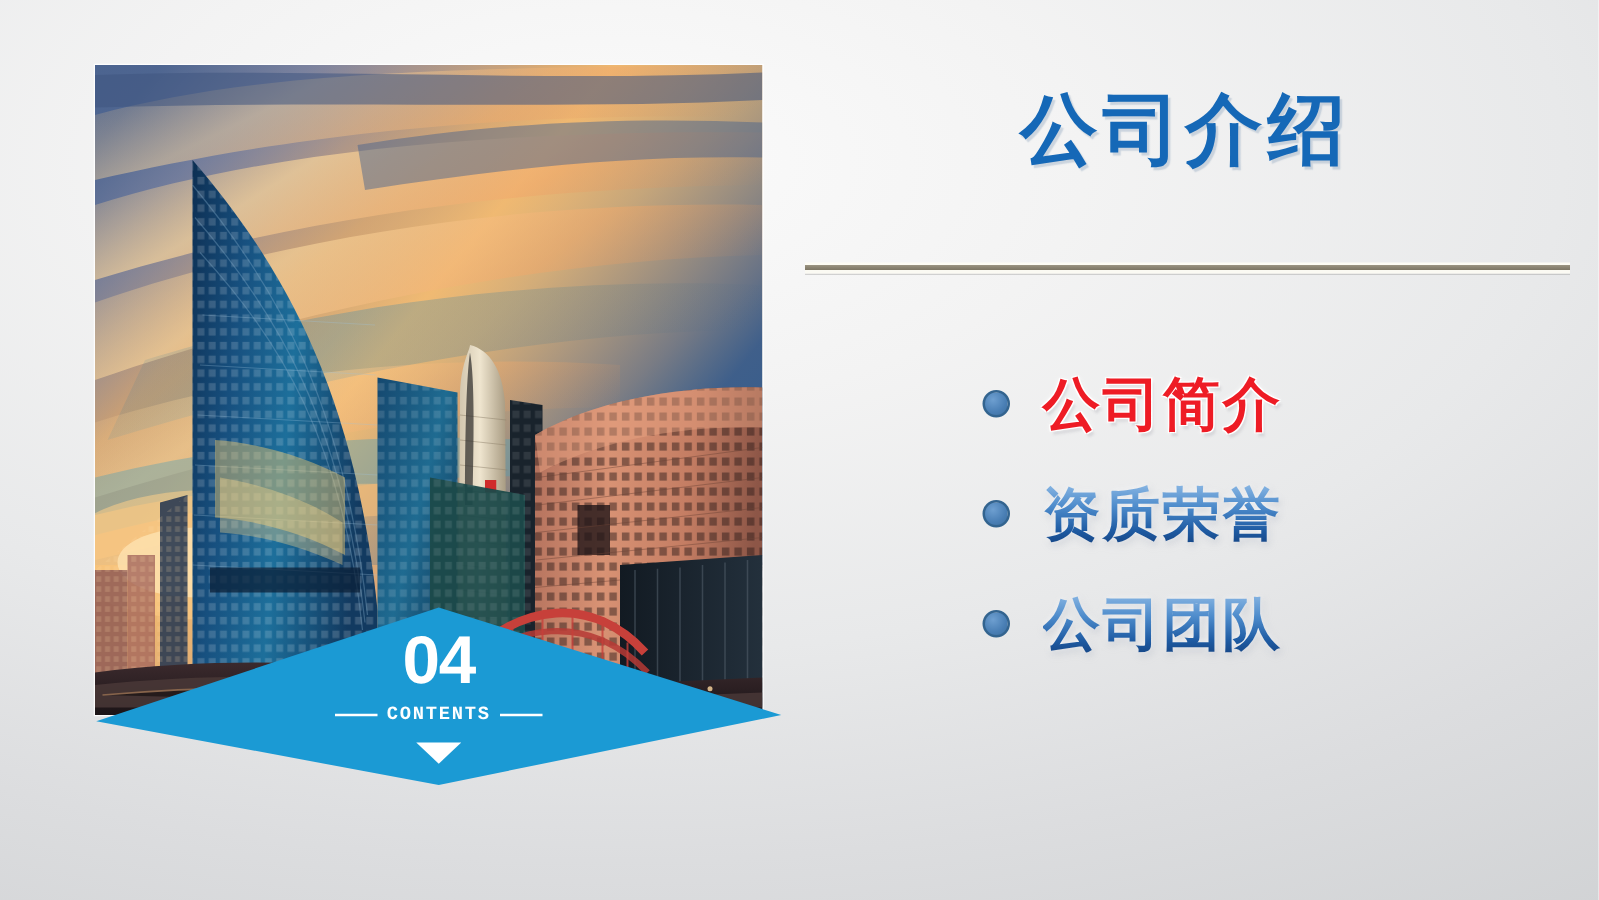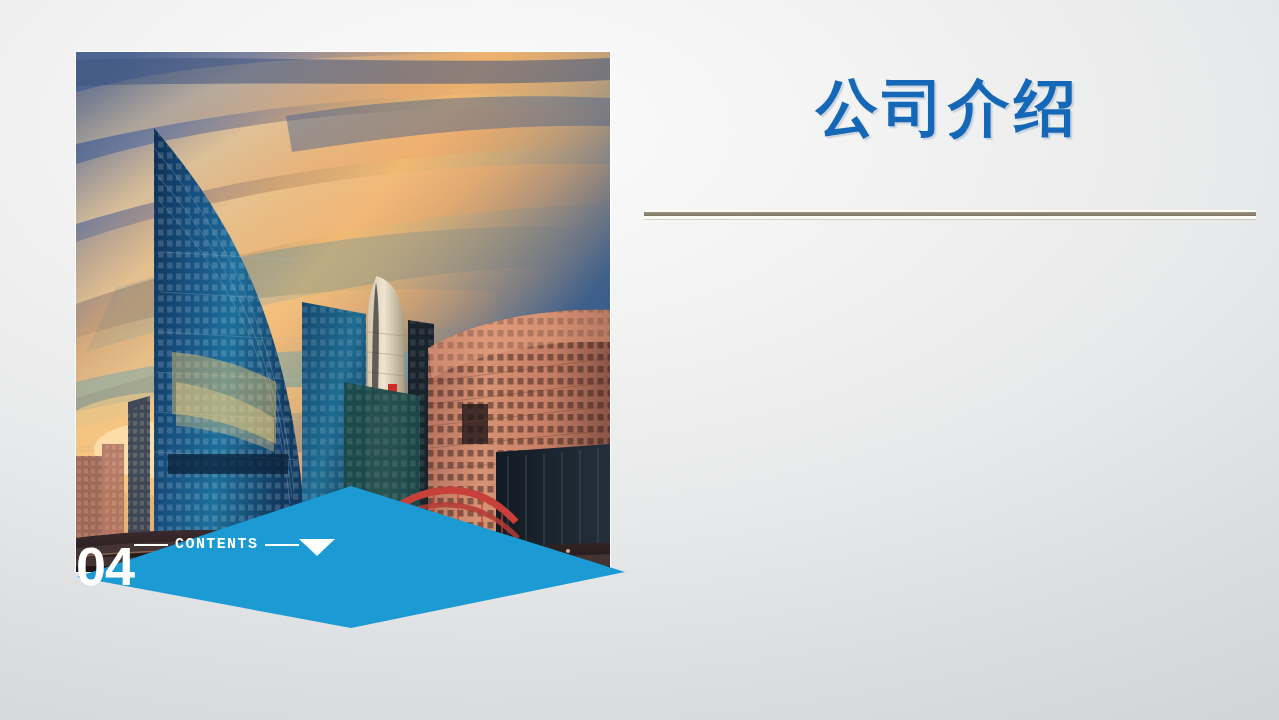--- a/index.html
+++ b/index.html
@@ -53,21 +53,21 @@
     left: 0; top: 0;
     width: 550px; height: 180px;
   }
   #badge-text {
     position: absolute;
     left: 0;
     top: 0;
     width: 550px;
     height: 180px;
     display: flex;
-    flex-direction: row;
+    flex-direction: column;
     align-items: center;
     justify-content: flex-start;
     pointer-events: none;
   }
   #badge-number {
     margin-top: 51px;
     color: #ffffff;
     font-size: 54px;
     font-weight: bold;
     line-height: 1;
@@ -116,21 +116,21 @@
     left: 0;
     top: 14px;
     width: 616px;
     text-align: center;
     font-size: 62px;
     font-weight: bold;
     color: #1568b7;
     letter-spacing: 4px;
     line-height: 1.05;
     text-shadow: 2px 2px 1px rgba(120,150,180,0.33);
-    font-family: Liberation Serif, serif;
+    font-family: Liberation Mono, monospace;
     white-space: nowrap;
   }
 
   #title-divider {
     position: absolute;
     left: 4px;
     top: 148px;
     width: 612px;
     height: 12px;
   }
@@ -412,15 +412,33 @@
 
     <div id="page-title">公司介绍</div>
 
     <div id="title-divider">
       <div class="d-line d-hi-top"></div>
       <div class="d-line d-core"></div>
       <div class="d-line d-hi-bot"></div>
       <div class="d-line d-shadow"></div>
     </div>
 
+    <div id="bullet-list">
+
+      <div class="bullet-row">
+        <span class="bullet-dot"></span>
+        <span class="bullet-label red">公司简介</span>
+      </div>
+
+      <div class="bullet-row">
+        <span class="bullet-dot"></span>
+        <span class="bullet-label blue">资质荣誉</span>
+      </div>
+
+      <div class="bullet-row">
+        <span class="bullet-dot"></span>
+        <span class="bullet-label blue">公司团队</span>
+      </div>
+
+    </div>
   </div>
 
 </div>
 
 </body></html>

